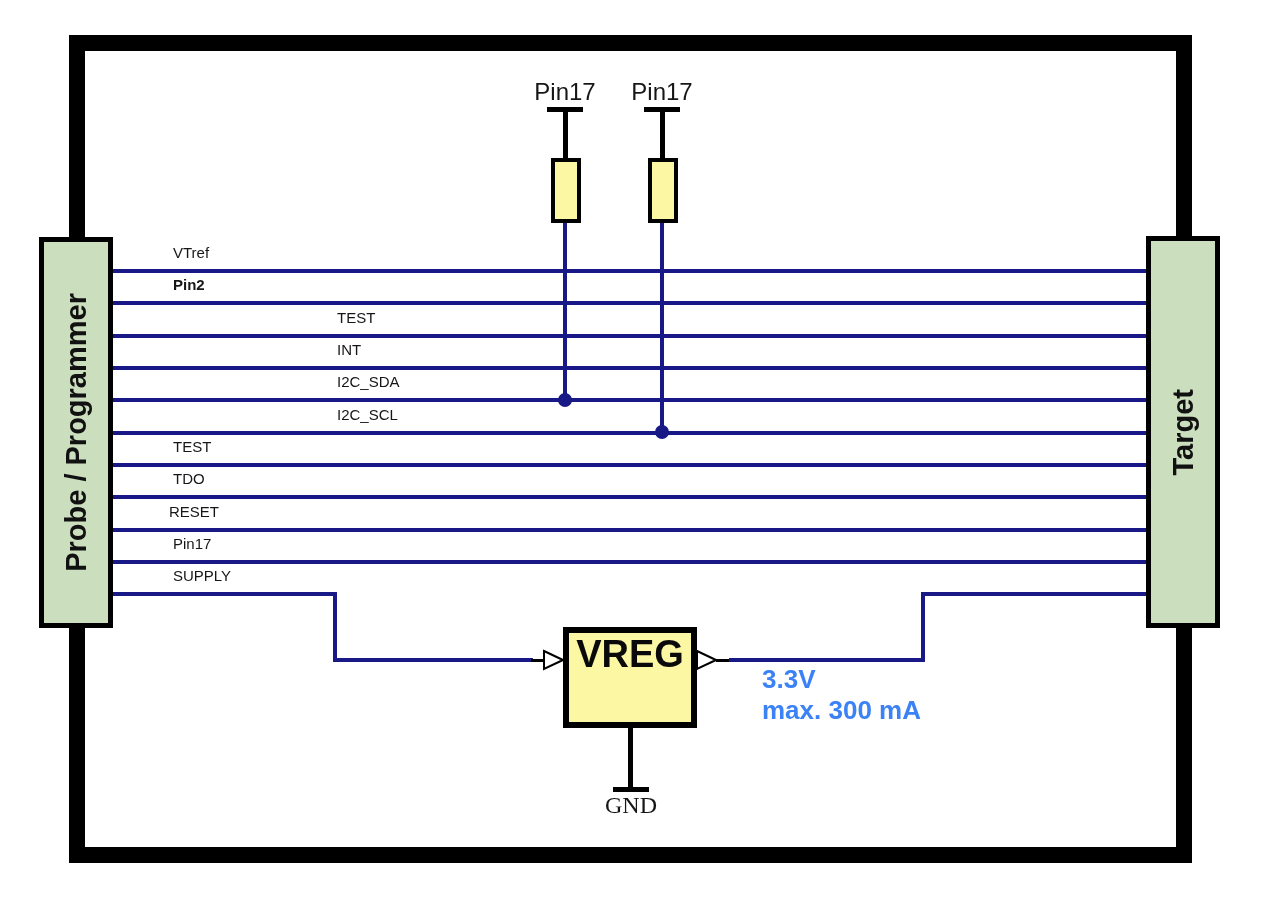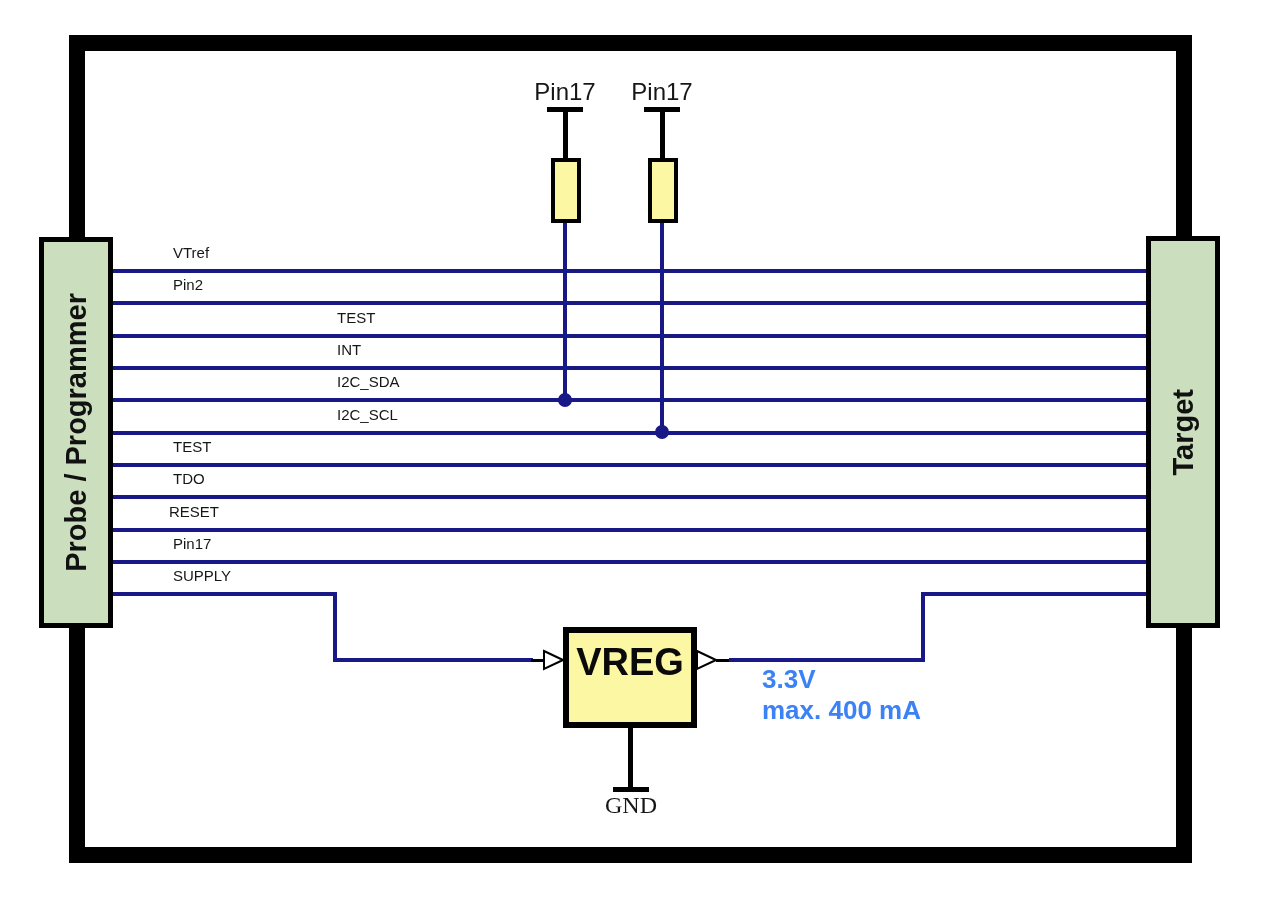--- a/index.html
+++ b/index.html
@@ -21,21 +21,21 @@
   .vlabel{
     writing-mode:vertical-rl;transform:rotate(180deg);
     font-weight:bold;font-size:29px;color:#111111;white-space:nowrap;
   }
   .yellowbox{
     background:#fbf7a3;border:4px solid #000000;box-sizing:border-box;z-index:2;
   }
   .vregbox{
     background:#fbf7a3;border:6px solid #000000;box-sizing:border-box;z-index:2;
     display:flex;justify-content:center;align-items:flex-start;
-    font-weight:bold;font-size:38px;color:#0a0a0a;padding-top:8px;
+    font-weight:bold;font-size:38px;color:#0a0a0a;
   }
   .siglabel{
     font-size:15px;color:#161616;z-index:2;white-space:nowrap;line-height:1;
   }
   .pinlabel{
     font-size:24px;color:#161616;z-index:2;width:100px;text-align:center;line-height:1;
   }
   .boldlabel{
     font-weight:bold;font-size:26px;color:#3b82f6;z-index:2;white-space:nowrap;line-height:1;
   }
@@ -46,21 +46,21 @@
 <body>
 
 <div class="canvas">
 
   <div class="abs frame"></div>
 
   <div id="signal-layer">
       <div class="abs wire" style="left: 113px; top: 269px; width: 1033px; height: 4px;"></div>
       <div class="abs siglabel" style="left: 173px; top: 245px;">VTref</div>
       <div class="abs wire" style="left: 113px; top: 301px; width: 1033px; height: 4px;"></div>
-      <div class="abs siglabel" style="left: 173px; top: 277px;">Pin2</div>
+      <div class="abs siglabel" style="left: 173px; top: 277px; font-weight: bold;">Pin2</div>
       <div class="abs wire" style="left: 113px; top: 334px; width: 1033px; height: 4px;"></div>
       <div class="abs siglabel" style="left: 337px; top: 310px;">TEST</div>
       <div class="abs wire" style="left: 113px; top: 366px; width: 1033px; height: 4px;"></div>
       <div class="abs siglabel" style="left: 337px; top: 342px;">INT</div>
       <div class="abs wire" style="left: 113px; top: 398px; width: 1033px; height: 4px;"></div>
       <div class="abs siglabel" style="left: 337px; top: 374px;">I2C_SDA</div>
       <div class="abs wire" style="left: 113px; top: 431px; width: 1033px; height: 4px;"></div>
       <div class="abs siglabel" style="left: 337px; top: 407px;">I2C_SCL</div>
       <div class="abs wire" style="left: 113px; top: 463px; width: 1033px; height: 4px;"></div>
       <div class="abs siglabel" style="left: 173px; top: 439px;">TEST</div>
@@ -86,21 +86,21 @@
   </div>
 
   <svg class="abs arrow" style="left:696px;top:649px;" width="22" height="22">
     <polygon points="1,2 20,11 1,20" fill="#ffffff" stroke="#000000" stroke-width="2"></polygon>
   </svg>
   <div class="abs blackline" style="left:716px;top:659px;width:14px;height:3px;"></div>
   <div class="abs wire" style="left:729px;top:658px;width:196px;height:4px;"></div>
   <div class="abs wire" style="left:921px;top:592px;width:4px;height:70px;"></div>
   <div class="abs wire" style="left:921px;top:592px;width:225px;height:4px;"></div>
   <div class="abs boldlabel" style="left:762px;top:666px;">3.3V</div>
-  <div class="abs boldlabel" style="left:762px;top:697px;">max. 400 mA</div>
+  <div class="abs boldlabel" style="left:762px;top:697px;">max. 300 mA</div>
 
   <div class="abs blackline" style="left:628px;top:723px;width:5px;height:67px;"></div>
   <div class="abs blackline" style="left:613px;top:787px;width:36px;height:5px;"></div>
   <div class="abs pinlabel" style="left:581px;top:793px;font-family:Liberation Serif, serif;">GND</div>
 
   <div class="abs pinlabel" style="left:515px;top:80px;">Pin17</div>
   <div class="abs blackline" style="left:547px;top:107px;width:36px;height:5px;"></div>
   <div class="abs blackline" style="left:563px;top:110px;width:5px;height:48px;"></div>
   <div class="abs yellowbox" style="left:551px;top:158px;width:30px;height:65px;"></div>
   <div class="abs wire" style="left:563px;top:221px;width:4px;height:181px;"></div>

